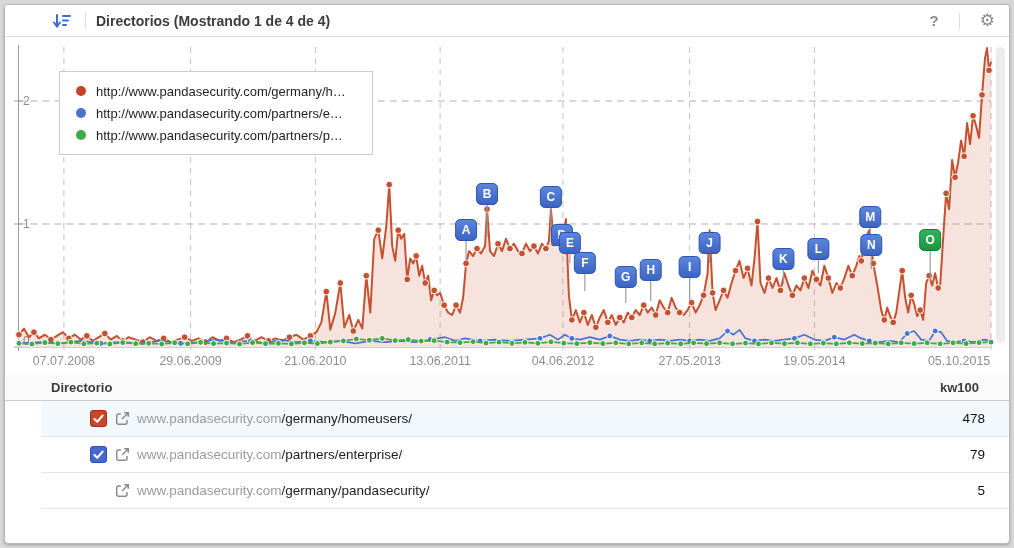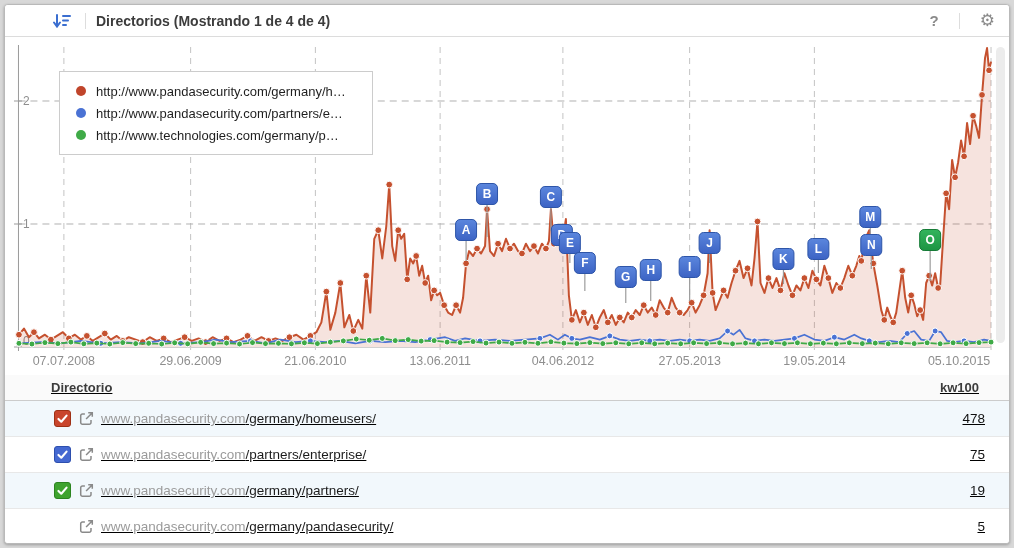--- a/index.html
+++ b/index.html
@@ -16,26 +16,26 @@
   .hdr .gearbtn { font-family:"DejaVu Sans", sans-serif; font-size:17px; color:#8a8a8a; padding:0 2px 0 10px; cursor:pointer; line-height:1; }
   
   .chart-wrap { position:relative; height:338px; background:#fff; }
   .chart-wrap svg.plot { position:absolute; left:0; top:0; width:100%; height:100%; }
   .legend { position:absolute; left:54px; top:34px; width:314px; background:#fff; border:1px solid #ccc;
             padding:8px 10px; z-index:5; }
   .legend .li { display:flex; align-items:center; height:22px; }
   .legend .dot { width:10px; height:10px; border-radius:50%; margin:0 10px 0 6px; flex:none; }
   .legend .ltxt { font-size:13px; color:#1f1f1f; white-space:nowrap; }
   
-  .tbl { background:#fff;text-decoration:underline; }
+  .tbl { background:#fff; }
   .thead { height:26px; display:flex; align-items:center; background:#fafafa; border-bottom:1px solid #cccccc; font-size:13px; font-weight:bold; color:#3c3c3c; }
   .thead .c1 { padding-left:46px; cursor:pointer; }
   .thead .sp { flex:1; }
   .thead .c2 { padding-right:30px; cursor:pointer;padding-left:48px; }
-  .trow { height:36px; display:flex; align-items:center; border-bottom:1px solid #e8e8e8; font-size:13.5px; padding-left:49px; cursor:pointer; }
+  .trow { height:36px; display:flex; align-items:center; border-bottom:1px solid #e8e8e8; font-size:13.5px; padding-left:49px; cursor:pointer;margin-left:36px; }
   .trow.hl { background:#f2f8fc; }
   .cbw { width:17px; height:17px; margin-right:8px; flex:none; }
   .checkbox { display:flex; width:17px; height:17px; border-radius:3px; border:1px solid; align-items:center; justify-content:center; cursor:pointer; }
   .extlink { display:flex; width:15px; height:15px; margin-right:7px; flex:none; cursor:pointer; }
   .url { white-space:nowrap; }
   .url .domain { color:#9b9b9b; }
   .url .path { color:#1c1c1c; }
   .kw { margin-left:auto; padding-right:24px; color:#111; }
 </style>
 </head>
@@ -361,21 +361,21 @@
         <div class="li">
           <span class="dot" style="background: rgb(192, 69, 43);"></span>
           <span class="ltxt">http://www.pandasecurity.com/germany/h…</span>
         </div>
         <div class="li">
           <span class="dot" style="background: rgb(74, 114, 212);"></span>
           <span class="ltxt">http://www.pandasecurity.com/partners/e…</span>
         </div>
         <div class="li">
           <span class="dot" style="background: rgb(63, 170, 71);"></span>
-          <span class="ltxt">http://www.technologies.com/germany/p…</span>
+          <span class="ltxt">http://www.pandasecurity.com/partners/p…</span>
         </div>
       </div>
   </div>
 
   <div class="tbl">
     <div class="thead">
       <span class="c1">Directorio</span>
       <span class="sp"></span>
       <span class="c2">kw100</span>
     </div>
@@ -409,40 +409,21 @@
           </span>
     <span class="extlink">
       <svg viewBox="0 0 14 14" width="15" height="15">
         <path d="M5.5 2.8 H3.2 A1.6 1.6 0 0 0 1.6 4.4 V10.8 A1.6 1.6 0 0 0 3.2 12.4 H9.6 A1.6 1.6 0 0 0 11.2 10.8 V8.5" fill="none" stroke="#8a8a8a" stroke-width="1.4"></path>
         <path d="M6.6 7.4 L12.2 1.8 M8.6 1.6 H12.4 V5.4" fill="none" stroke="#8a8a8a" stroke-width="1.4"></path>
       </svg>
     </span>
     <span class="url">
       <span class="domain">www.pandasecurity.com</span><span class="path">/partners/enterprise/</span>
     </span>
-    <span class="kw">75</span>
-  </div>
-        <div class="trow hl">
-    <span class="cbw">
-            <span class="checkbox" style="background: rgb(63, 163, 47); border-color: rgb(44, 132, 32);">
-              <svg viewBox="0 0 16 16" width="13" height="13">
-                <polyline points="3,8.5 6.5,12 13,4.5" fill="none" stroke="#fff" stroke-width="2.6" stroke-linecap="round" stroke-linejoin="round"></polyline>
-              </svg>
-            </span>
-          </span>
-    <span class="extlink">
-      <svg viewBox="0 0 14 14" width="15" height="15">
-        <path d="M5.5 2.8 H3.2 A1.6 1.6 0 0 0 1.6 4.4 V10.8 A1.6 1.6 0 0 0 3.2 12.4 H9.6 A1.6 1.6 0 0 0 11.2 10.8 V8.5" fill="none" stroke="#8a8a8a" stroke-width="1.4"></path>
-        <path d="M6.6 7.4 L12.2 1.8 M8.6 1.6 H12.4 V5.4" fill="none" stroke="#8a8a8a" stroke-width="1.4"></path>
-      </svg>
-    </span>
-    <span class="url">
-      <span class="domain">www.pandasecurity.com</span><span class="path">/germany/partners/</span>
-    </span>
-    <span class="kw">19</span>
+    <span class="kw">79</span>
   </div>
         <div class="trow">
     <span class="cbw"></span>
     <span class="extlink">
       <svg viewBox="0 0 14 14" width="15" height="15">
         <path d="M5.5 2.8 H3.2 A1.6 1.6 0 0 0 1.6 4.4 V10.8 A1.6 1.6 0 0 0 3.2 12.4 H9.6 A1.6 1.6 0 0 0 11.2 10.8 V8.5" fill="none" stroke="#8a8a8a" stroke-width="1.4"></path>
         <path d="M6.6 7.4 L12.2 1.8 M8.6 1.6 H12.4 V5.4" fill="none" stroke="#8a8a8a" stroke-width="1.4"></path>
       </svg>
     </span>
     <span class="url">

